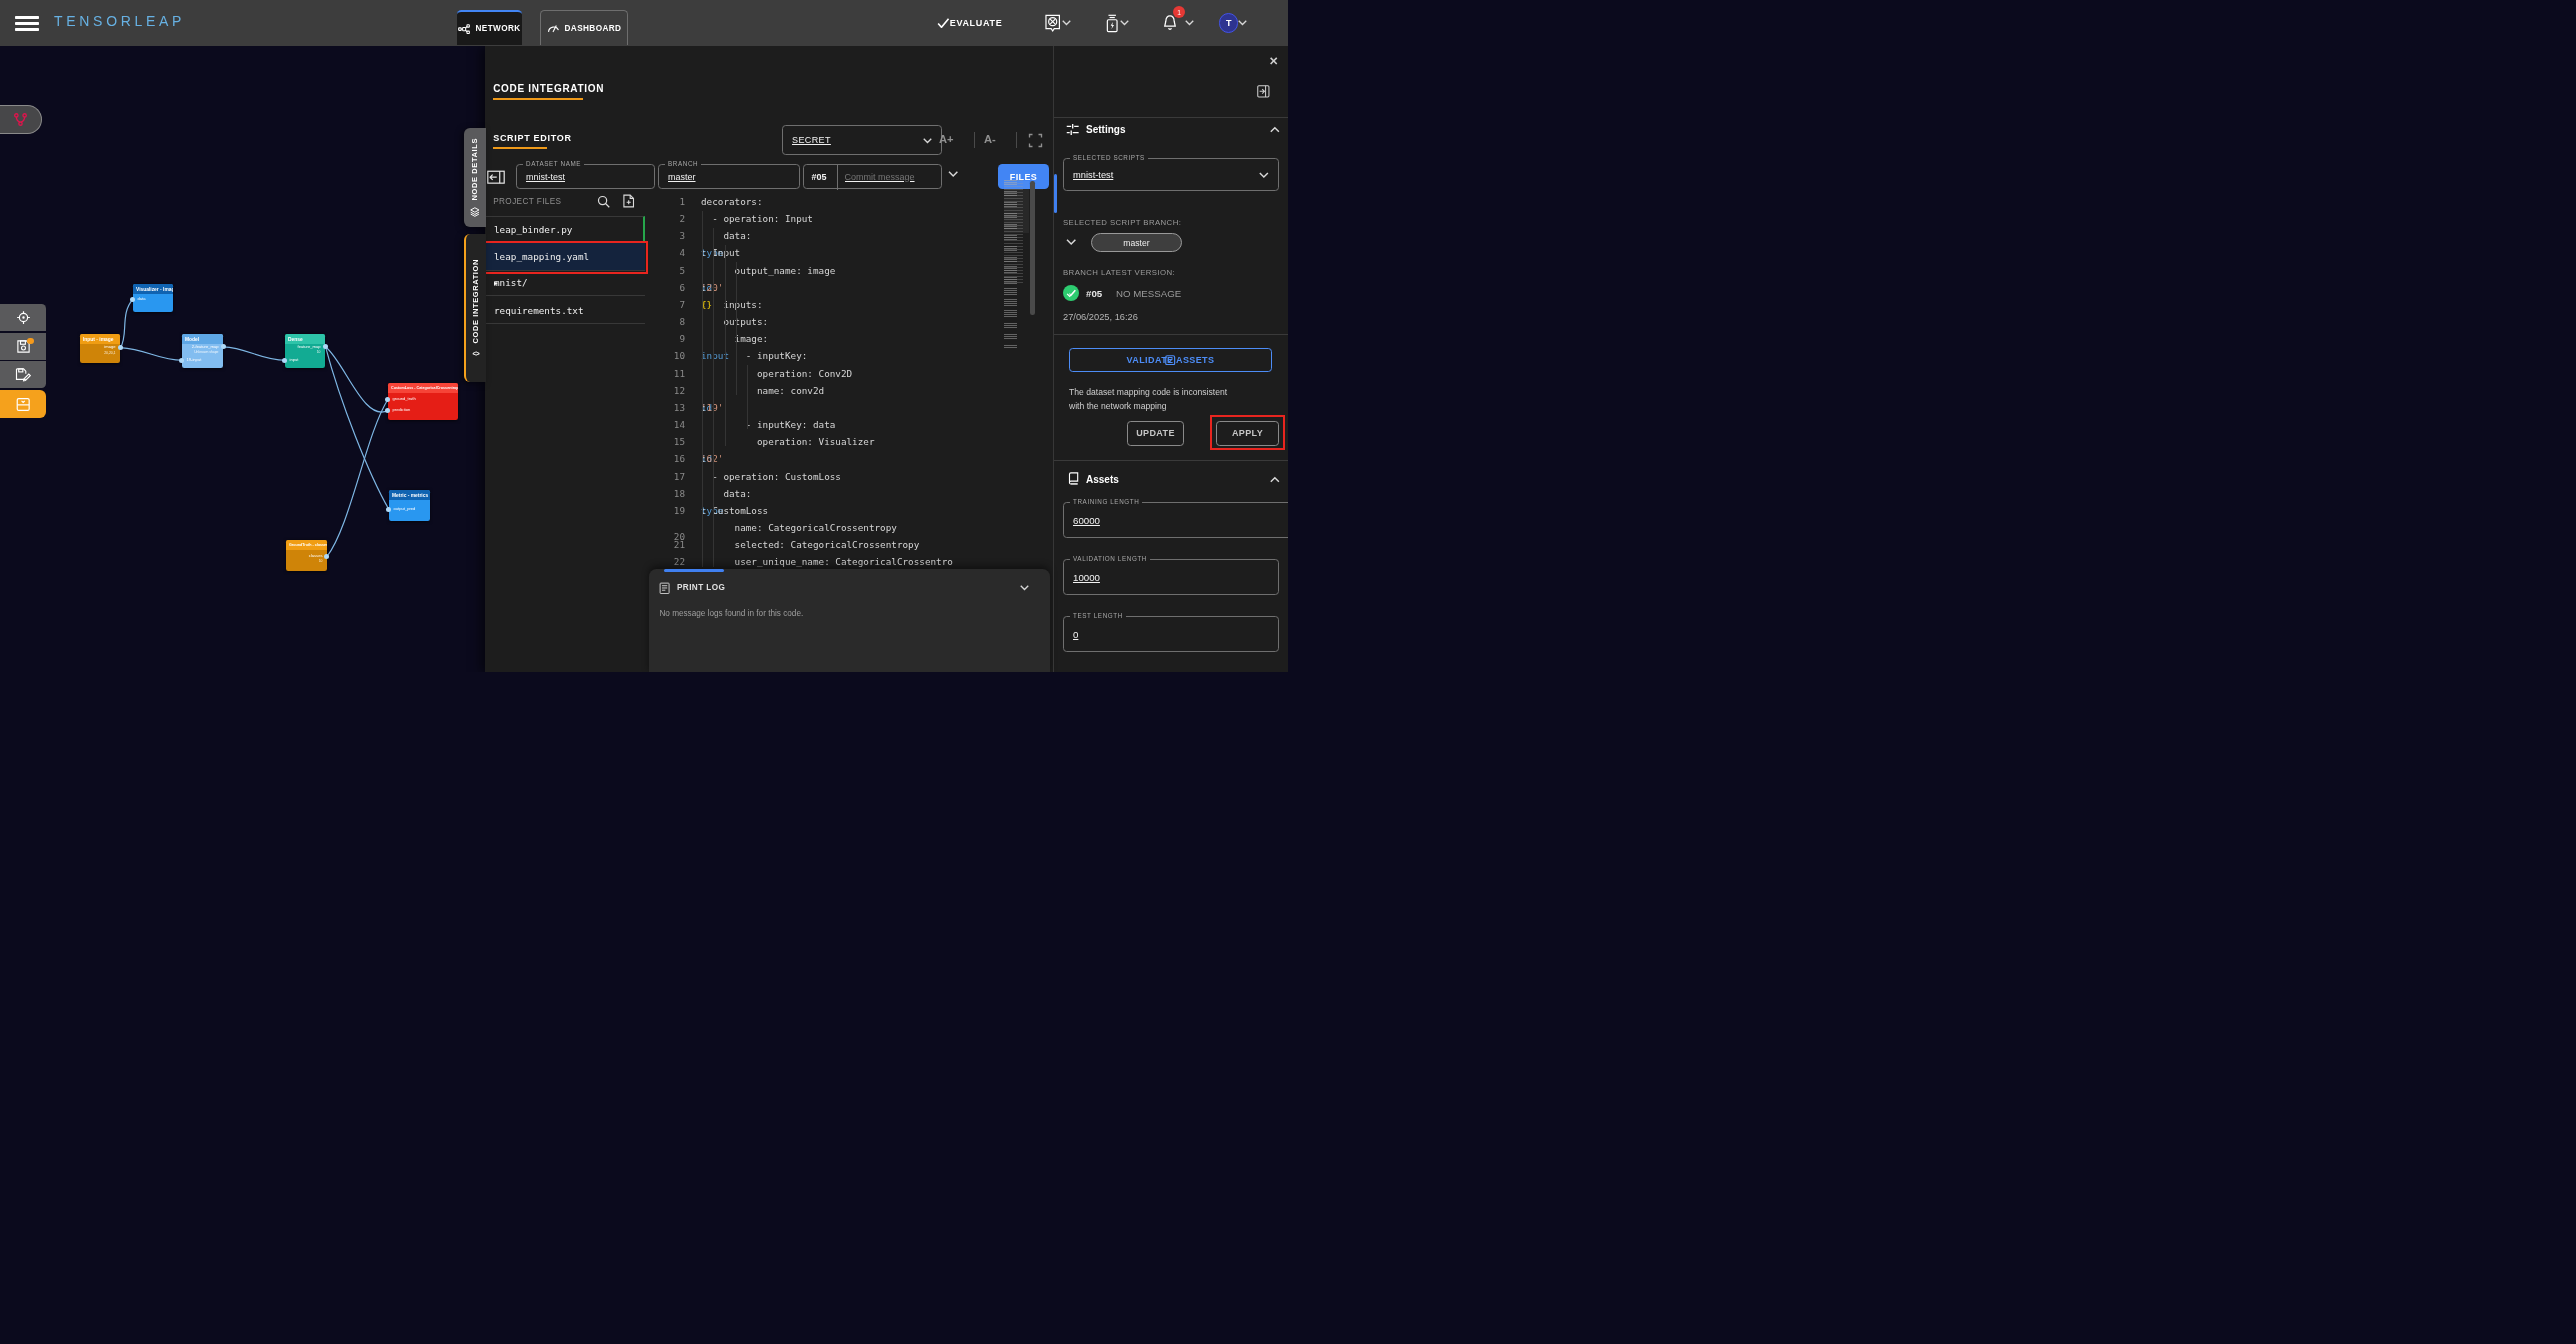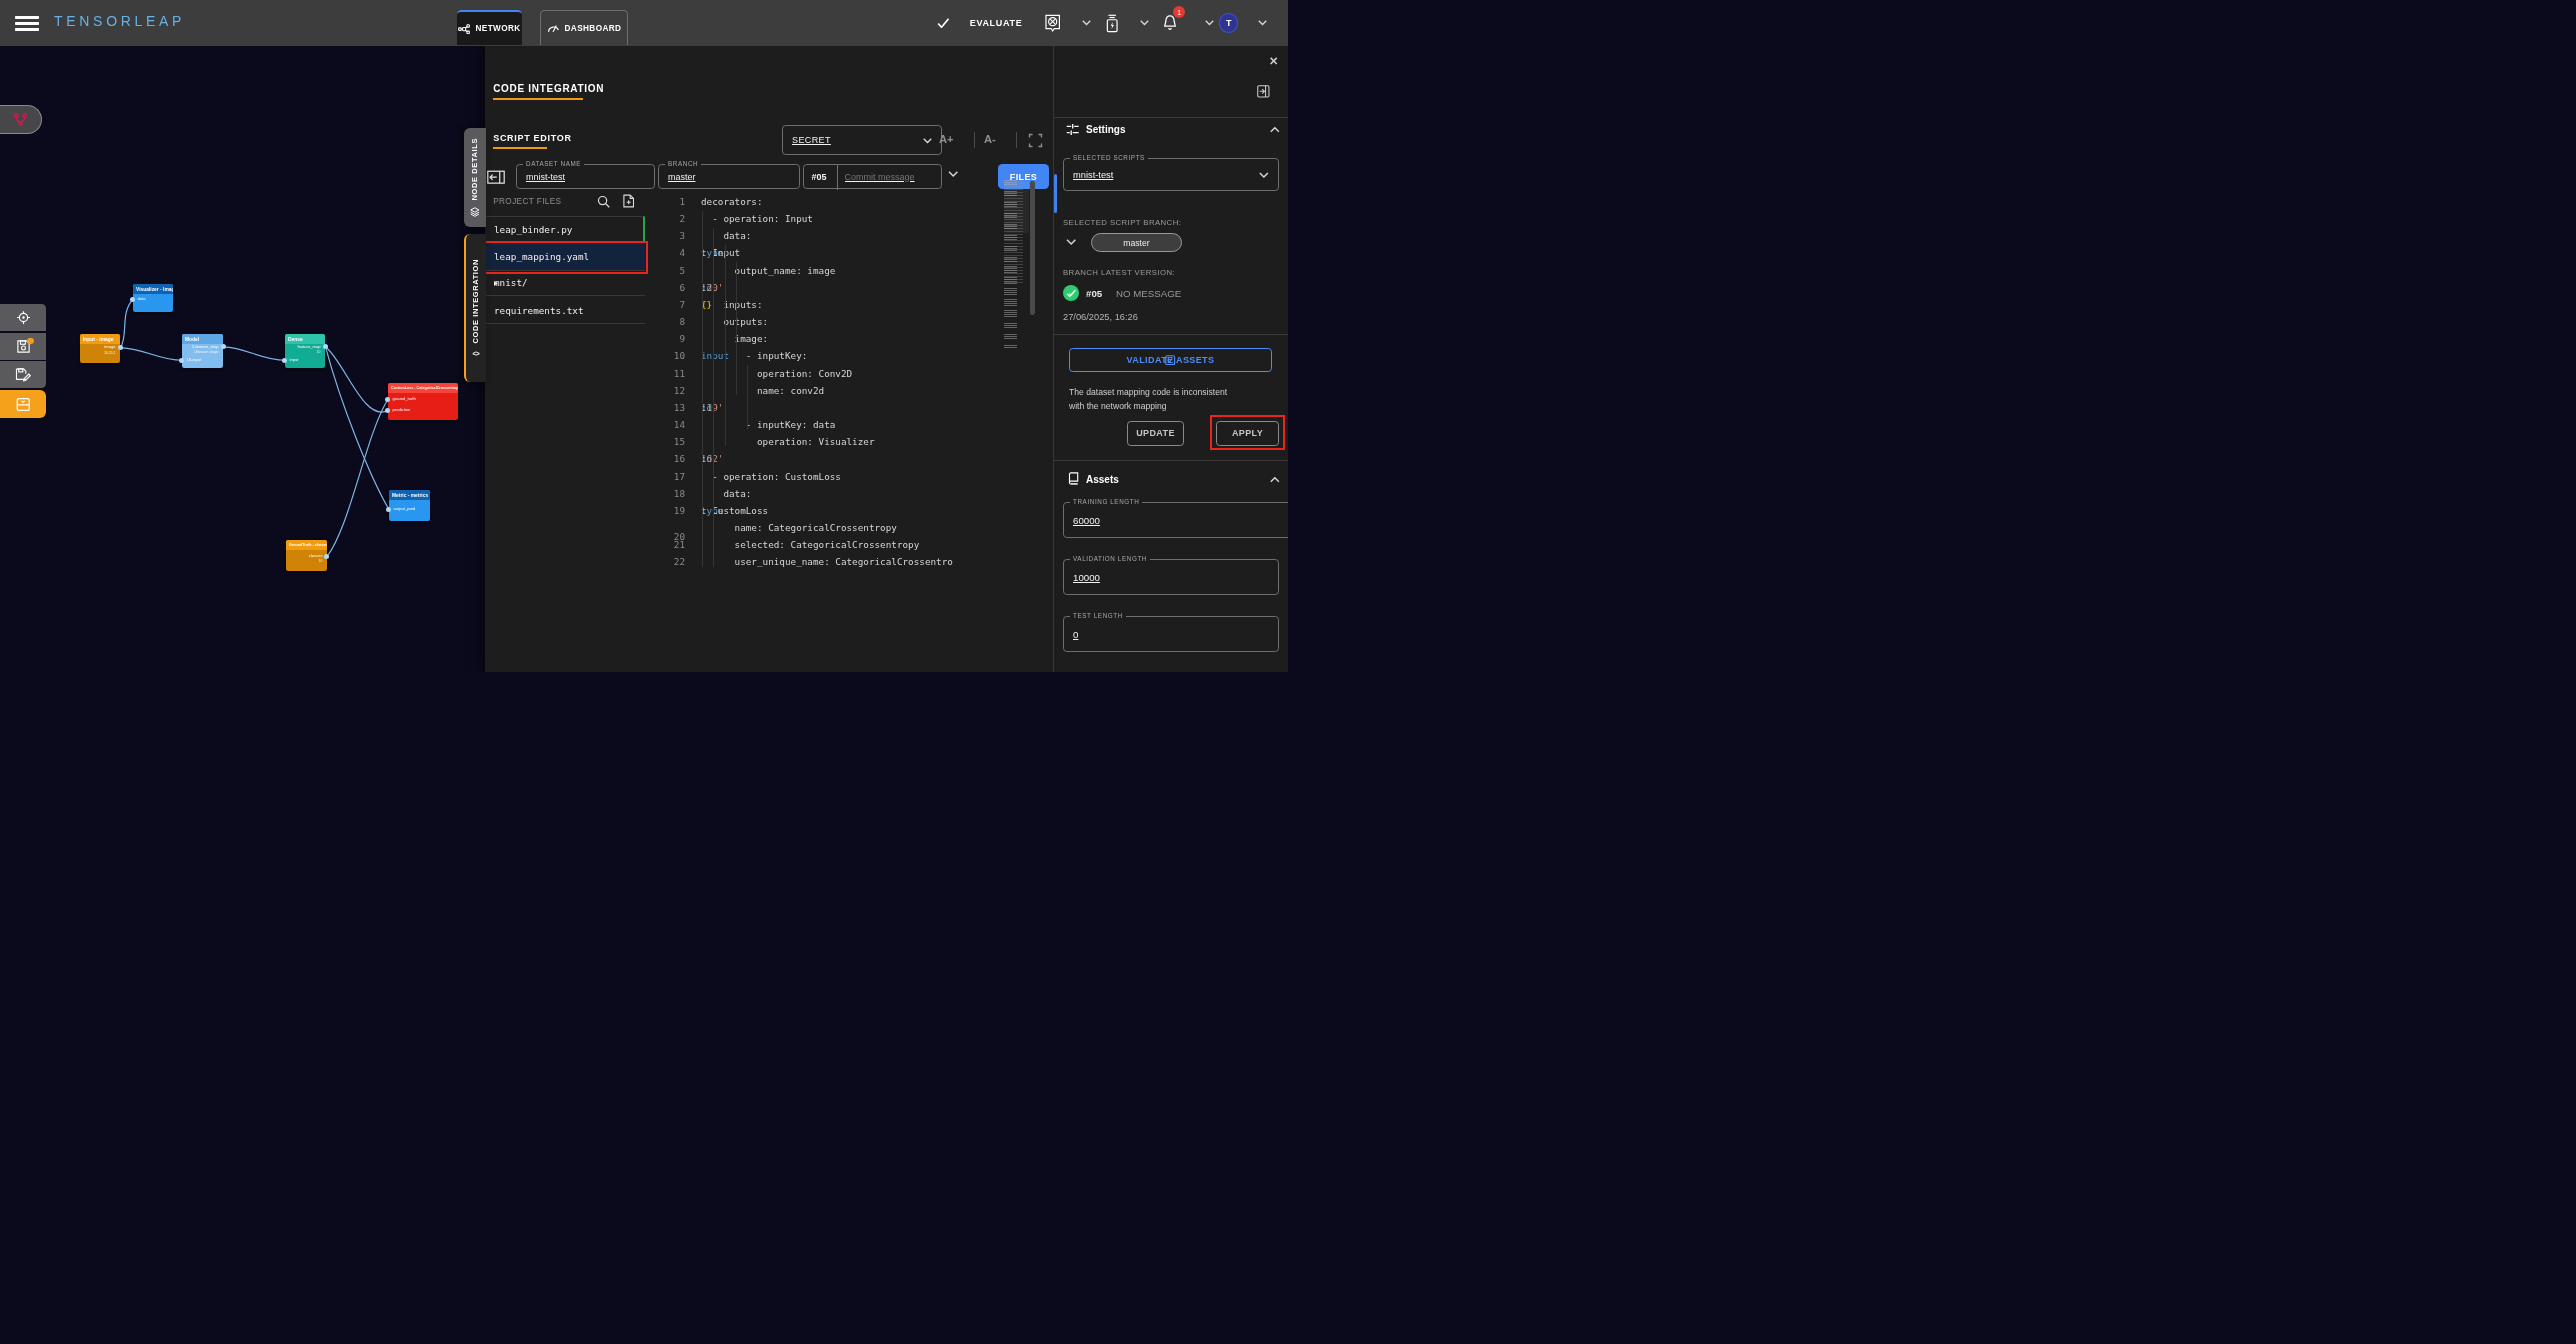--- a/index.html
+++ b/index.html
@@ -8,21 +8,21 @@
 
   
   #topbar { position:absolute; left:0; top:0; width:1288px; height:46px; background:#3d3d3d; z-index:50; }
   #hamburger { position:absolute; left:15px; top:16.4px; width:24px; height:15px; cursor:pointer; }
   #hamburger div { height:3px; background:#fff; border-radius:0.7px; margin-bottom:3px; }
   #brand { position:absolute; left:54px; top:13.4px; font-size:14px; font-weight:300; letter-spacing:3.7px; color:#67b1e3; }
   .tab { position:absolute; top:10.4px; height:35px; display:flex; align-items:center; justify-content:center; gap:5.2px;
     border-radius:4.5px 4.5px 0 0; font-size:8.2px; font-weight:bold; letter-spacing:0.4px; color:#fff; cursor:pointer; }
   #tab-network { left:457px; width:65px; background:#191919; border-top:2.2px solid #4285f4; }
   #tab-dashboard { left:540px; width:88px; border:0.7px solid #6e6e6e; border-bottom:none; }
-  .tbitem { position:absolute; top:0; height:46px; display:flex; align-items:center; gap:20px; color:#fff; cursor:pointer; }
+  .tbitem { position:absolute; top:0; height:46px; display:flex; align-items:center; gap:0; color:#fff; cursor:pointer; }
   #evaluate { left:937px; font-size:9px; font-weight:bold; letter-spacing:0.7px; }
   #nb-badge { position:absolute; left:1173px; top:6px; width:12px; height:12px; border-radius:50%; background:#e53935;
     color:#fff; font-size:6.7px; display:flex; align-items:center; justify-content:center; z-index:2; }
   #avatar { width:19.4px; height:19.4px; border-radius:50%; background:#2e3490; border:1.5px solid #4353e8;
     color:#fff; font-size:9px; font-weight:bold; display:flex; align-items:center; justify-content:center; }
 
   
   #edges { position:absolute; left:0; top:0; z-index:1; }
   .node { position:absolute; z-index:2; border-radius:2.2px; overflow:hidden; cursor:pointer;
     box-shadow:0 0.7px 3px rgba(0,0,0,.6); }
@@ -442,20 +442,34 @@
   <div class="iguide" style="left:217px; top:165px; height:356px"></div>
   <div class="iguide" style="left:228px; top:182px; height:339px"></div>
   <div class="iguide" style="left:240px; top:199px; height:201px"></div>
   <div class="iguide" style="left:251px; top:216px; height:133px"></div>
   <div class="iguide" style="left:262px; top:319px; height:64px"></div>
 
   <div id="minimap" style="left:519px; top:134px; width:24.6px; height:168px"></div>
   <div style="left:519px; top:135px; width:24.6px; height:52px; background:rgba(255,255,255,.05)"></div>
   <div style="left:545px; top:135px; width:4.5px; height:134px; background:#4a4a4a; border-radius:2.2px"></div>
 
+  <div id="printlog" style="left:164px; top:523px; width:401px; height:104px">
+    <div style="position:absolute; left:15px; top:0; width:60px; height:3px; background:#4080f0; border-radius:1.5px"></div>
+    <svg style="position:absolute; left:10.4px; top:12.7px" width="11.2" height="12.7" viewBox="0 0 15 17">
+      <g stroke="#cfcfcf" stroke-width="1.3" fill="none">
+        <rect x="1.5" y="1.5" width="12" height="14" rx="1"></rect>
+        <path d="M4 5 H11 M4 8 H11 M4 11 H8.5"></path>
+      </g>
+    </svg>
+    <span style="position:absolute; left:28px; top:14px; font-size:8.2px; font-weight:bold; letter-spacing:0.4px; color:#e0e0e0">PRINT LOG</span>
+    <svg style="position:absolute; right:21px; top:15.7px" width="9" height="6" viewBox="0 0 12 8">
+        <path class="chev" d="M1 1 L6 6 L11 1"></path>
+      </svg>
+    <span style="position:absolute; left:10.4px; top:40px; font-size:8.2px; color:#9f9f9f">No message logs found in for this code.</span>
+  </div>
 
   <div style="left:568px; top:0; width:0.7px; height:627px; background:#373737"></div>
   <div style="left:569px; top:128px; width:3px; height:39px; background:#4080f0; border-radius:1.5px"></div>
   <div class="rp-div" style="left:569px; top:71px; width:234px"></div>
 
   <svg style="left:581px; top:77px" width="13.4" height="13.4" viewBox="0 0 18 18">
     <g stroke="#fff" stroke-width="1.8" fill="none">
       <path d="M1 4.5 H7 M11 4.5 H17 M9 1.5 V7.5"></path>
       <path d="M1 13 H5 M9 13 H17 M7 10 V16"></path>
     </g>

